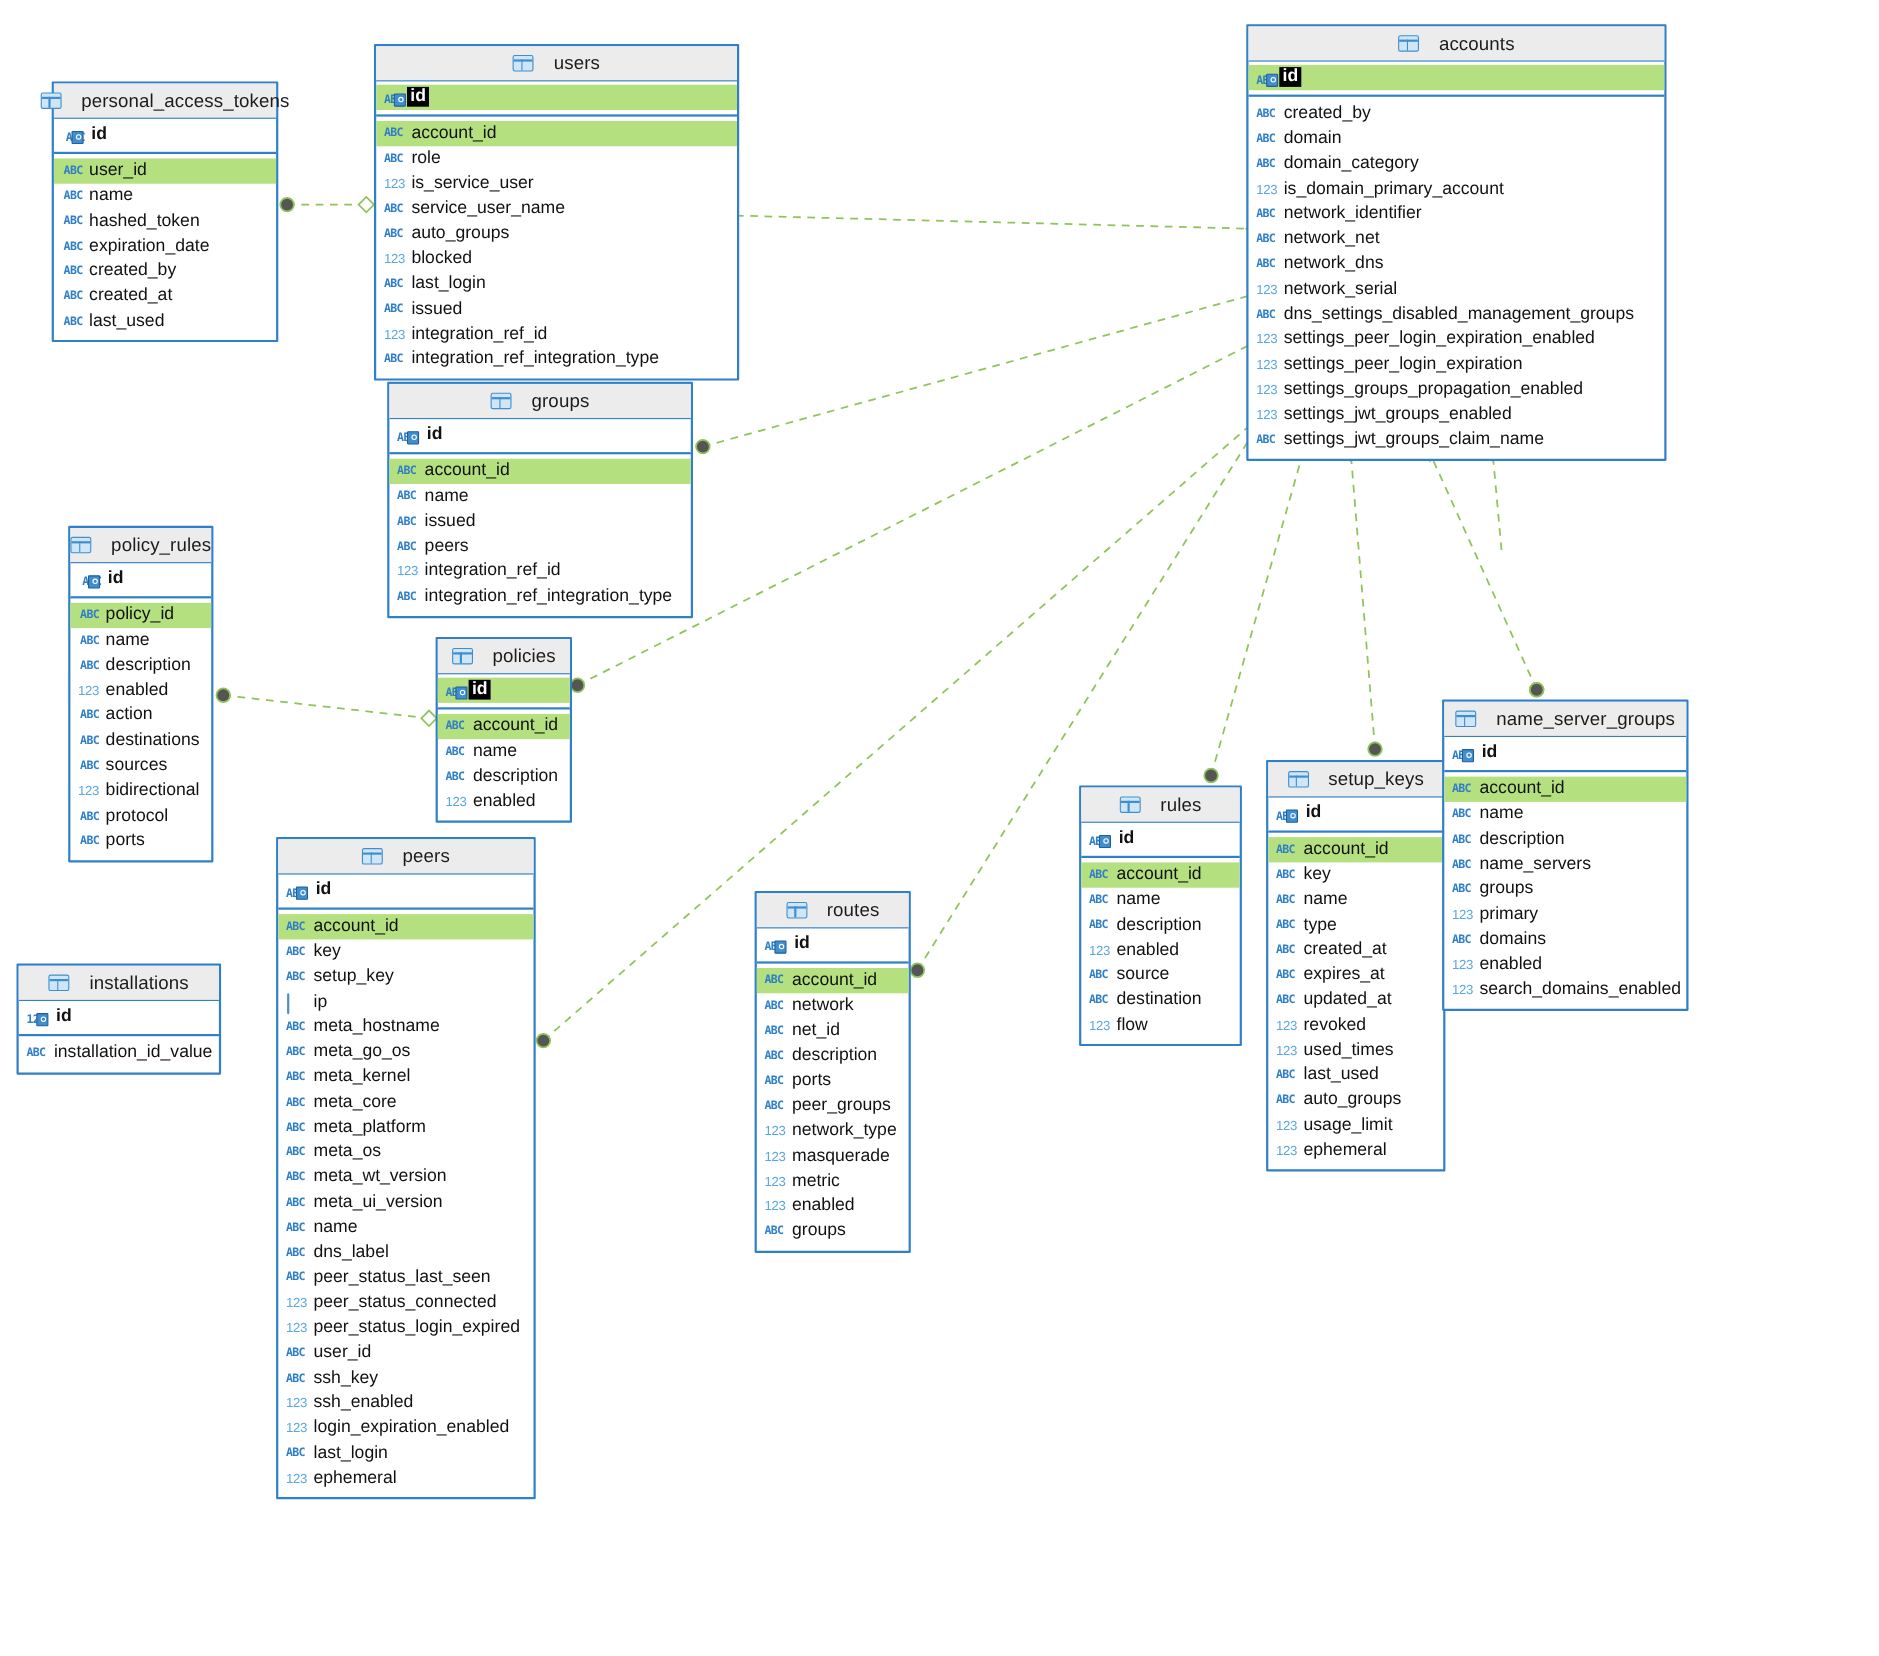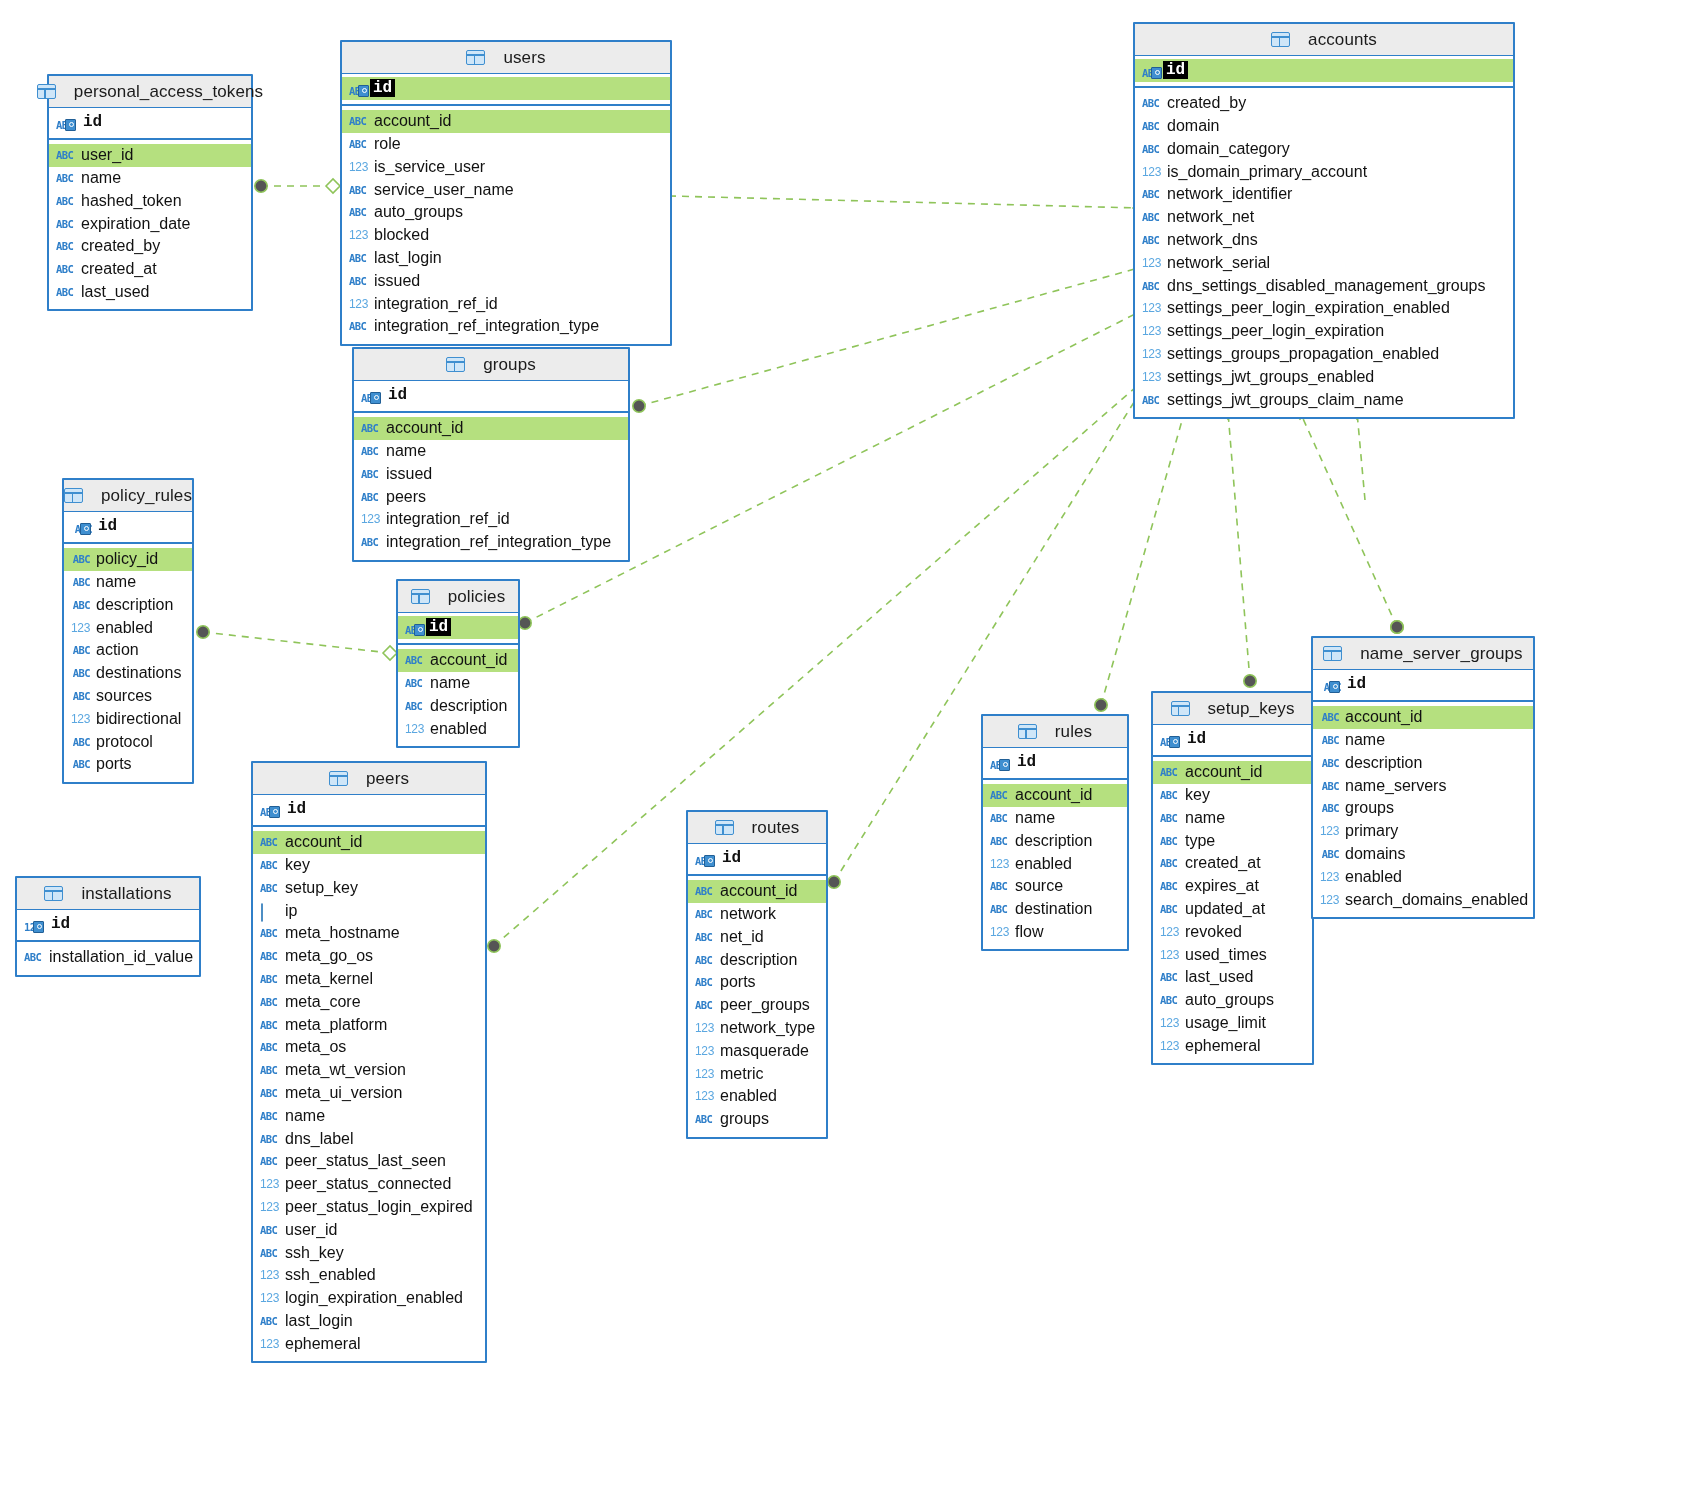--- a/index.html
+++ b/index.html
@@ -37,21 +37,21 @@
   .row{
     height:22.8px;
     display:flex;align-items:center;
     padding-left:7px;
     font-size:16px;
     color:#111111;
     white-space:nowrap;
     box-sizing:border-box;
   }
   .row .lbl{padding-left:6px;}
-  .row.pk .lbl{font-weight:bold;font-family:Liberation Mono, monospace;}
+  .row.pk .lbl{font-weight:bold;}
   .row.fk{background:#b5e07f;}
   .row.pk.fk{background:#b5e07f;}
   .row .lbl.sel{background:#000000;color:#ffffff;padding-left:3px;padding-right:3px;}
 
   
   .ic{
     width:19px;height:14px;flex:0 0 19px;
     display:inline-block;position:relative;
   }
   .ic-abc{
@@ -156,21 +156,21 @@
         <circle cx="1397" cy="627" r="6.2" fill="#555555" stroke="#8fc45a" stroke-width="1.6"></circle>
         <polygon points="1293,412 1300,405 1307,412 1300,419" fill="#ffffff" stroke="#8fc45a" stroke-width="1.6"></polygon>
       </g>
       <g>
         <path d="M 1365 500 L 1357 412" stroke="#8fc45a" stroke-width="1.6" stroke-dasharray="7 6" fill="none"></path>
         <circle cx="1397" cy="627" r="6.2" fill="#555555" stroke="#8fc45a" stroke-width="1.6"></circle>
         <polygon points="1350,412 1357,405 1364,412 1357,419" fill="#ffffff" stroke="#8fc45a" stroke-width="1.6"></polygon>
       </g>
     </svg>
   <div id="tables-layer">
-      <div class="tbl" style="left: 47px; top: 74px; width: 206px;">
+      <div class="tbl" style="left: 47px; top: 74px; width: 206px; text-align: right;">
         <div class="tbl-head">
           <span class="tbl-icon"></span>
           <span class="tname">personal_access_tokens</span>
         </div>
         <div class="pk-sec">
           <div class="row pk">
             <span class="ic ic-key"><span class="abc">ABC</span><span class="badge"></span></span>
             <span class="lbl">id</span>
           </div>
         </div>
@@ -734,21 +734,21 @@
           <div class="row">
             <span class="ic ic-123">123</span>
             <span class="lbl">usage_limit</span>
           </div>
           <div class="row">
             <span class="ic ic-123">123</span>
             <span class="lbl">ephemeral</span>
           </div>
         </div>
       </div>
-      <div class="tbl" style="left: 1311px; top: 636px; width: 224px; text-align: right;">
+      <div class="tbl" style="left: 1311px; top: 636px; width: 224px;">
         <div class="tbl-head">
           <span class="tbl-icon"></span>
           <span class="tname">name_server_groups</span>
         </div>
         <div class="pk-sec">
           <div class="row pk">
             <span class="ic ic-key"><span class="abc">ABC</span><span class="badge"></span></span>
             <span class="lbl">id</span>
           </div>
         </div>

